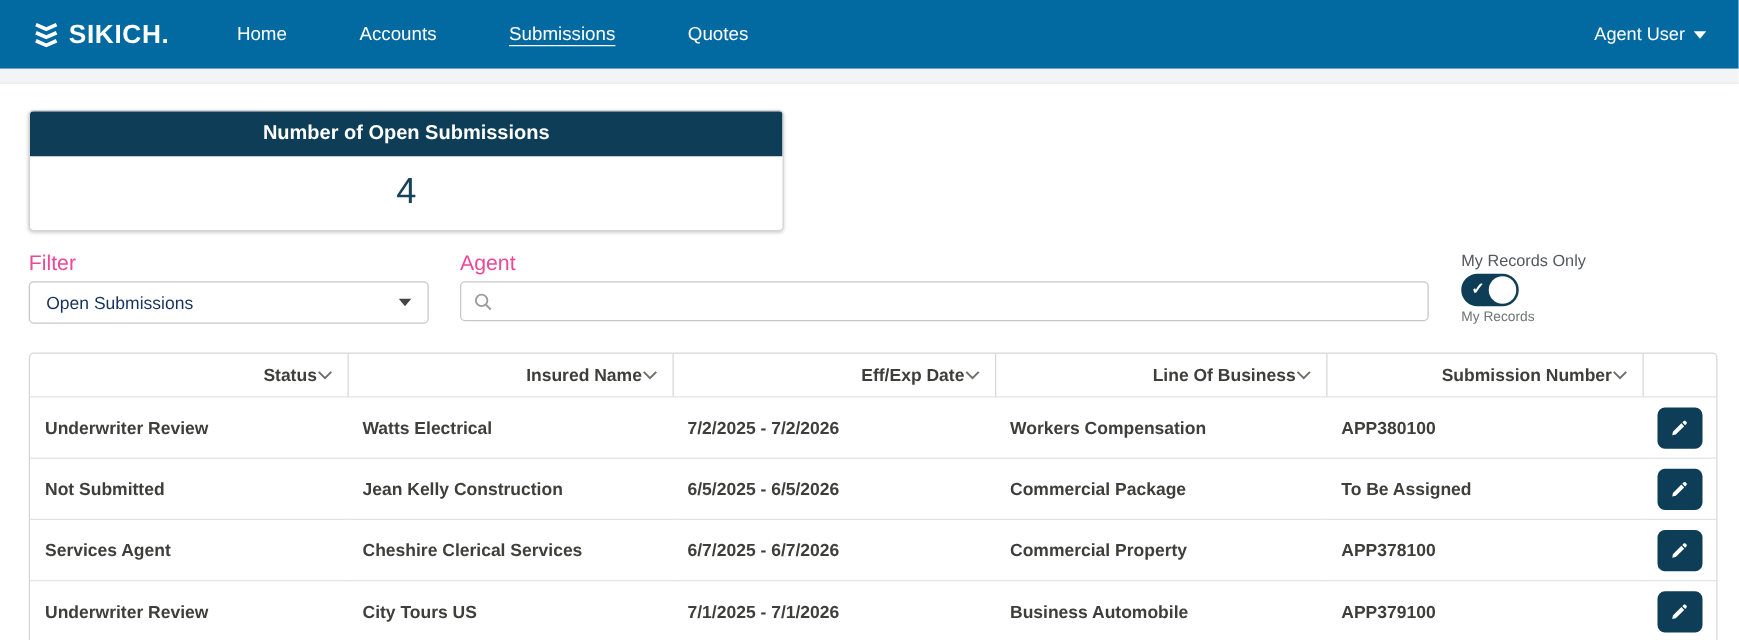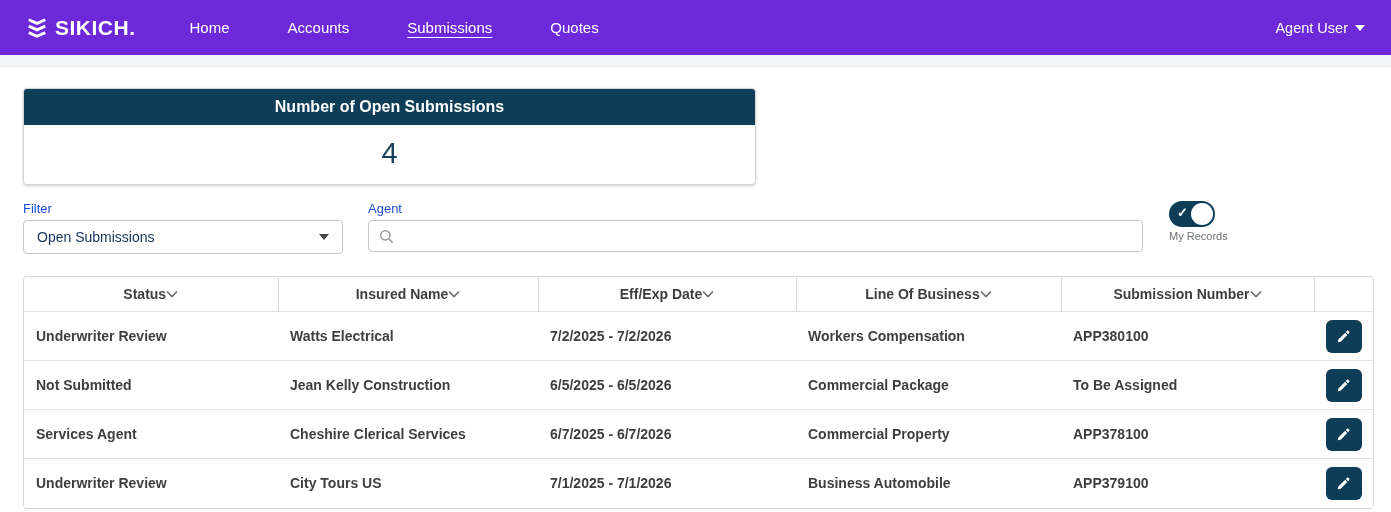--- a/index.html
+++ b/index.html
@@ -1,45 +1,45 @@
 <!DOCTYPE html>
 <html><head>
 <meta charset="utf-8">
 <style>
   * { margin:0; padding:0; box-sizing:border-box; }
   html,body { width:1391px; height:512px; background:#fff; overflow:hidden;
     font-family:"Liberation Sans", sans-serif; color:#3e3e3c; }
 
   
-  .navbar { height:55px; background:#6d28d9; display:flex; align-items:center;
+  .navbar { height:55px; background:#0369a1; display:flex; align-items:center;
     padding:0 26px; color:#fff; }
   .brand { display:flex; align-items:center; gap:7px; }
   .brand-mark { width:22px; height:24px; display:block; }
   .brand-text { font-size:21px; font-weight:bold; letter-spacing:.5px; color:#fff; }
   .nav-items { display:flex; align-items:center; margin-left:30px; gap:34px; }
   .nav-item { font-size:15px; color:#fff; cursor:pointer; white-space:nowrap;padding-left:24px; }
   .nav-item.active { text-decoration:underline; text-underline-offset:4px; }
   .nav-spacer { flex:1; }
   .user-menu { display:flex; align-items:center; gap:7px; font-size:14.5px; color:#fff; cursor:pointer; }
   .caret-down { width:0; height:0; border-left:5px solid transparent;
     border-right:5px solid transparent; border-top:6px solid currentColor; display:inline-block; }
 
   .sub-strip { height:12px; background:#f3f4f5; border-bottom:1px solid #ececec; }
 
   
   .cards { display:flex; gap:21px; margin:21px 17px 0 23px; }
-  .card { width:733px; border:1px solid #d4d4d4; border-radius:4px; overflow:hidden;
+  .card { width:604px; border:1px solid #d4d4d4; border-radius:4px; overflow:hidden;
     box-shadow:0 1px 3px rgba(0,0,0,.18); background:#fff; }
   .card-header { background:#0e3d58; color:#fff; font-weight:bold; font-size:16px;
     text-align:center; padding:9px 0; }
   .card-value { text-align:center; font-size:29px; color:#16425b; padding:12px 0 14px; }
 
   
   .controls { display:flex; margin:16px 17px 0 23px; align-items:flex-start; }
-  .ctl-label { font-size:13px; color:#1d4ed8; margin-bottom:4px; }
+  .ctl-label { font-size:17px; color:#ec4899; margin-bottom:4px; }
   .filter-block { width:320px; }
   .select-box { height:32px; border:1px solid #c9c7c5; border-radius:4px; background:#fff;
     display:flex; align-items:center; justify-content:space-between; padding:16px 13px;
     font-size:14px; color:#16325c; cursor:pointer; }
   .select-caret { color:#444; }
   .search-block { margin-left:25px; width:775px; }
   .search-box { height:32px; border:1px solid #c9c7c5; border-radius:4px; background:#fff;
     display:flex; align-items:center; padding:0 10px; }
   .search-box svg { flex:0 0 auto; }
   .search-input { border:none; outline:none; flex:1; height:100%; font-size:14px;
@@ -55,21 +55,21 @@
 
   
   .table-wrap { margin:22px 17px 0 23px; border:1px solid #d6d6d6; border-radius:4px;
     overflow:hidden; background:#fff; }
   table { width:100%; border-collapse:collapse; table-layout:fixed; }
   col.c-status{width:254px;} col.c-name{width:260px;} col.c-date{width:258px;}
   col.c-lob{width:265px;} col.c-sub{width:253px;} col.c-edit{width:59px;}
   thead th { text-align:left; font-size:14px; font-weight:bold; color:#3e3e3c;
     padding:9px 0 9px 12px; border-right:1px solid #d8d8d8; cursor:pointer; }
   thead th:last-child { border-right:none; }
-  .th-inner { display:flex; align-items:center; justify-content:center; padding-right:12px; }
+  .th-inner { display:flex; align-items:center; justify-content:flex-end; padding-right:12px; }
   .chev { stroke:#706e6b; stroke-width:1.6; fill:none; }
   tbody td { font-size:14px; color:#3e3e3c; padding:0 0 0 12px; height:49px;
     border-top:1px solid #e3e3e3; background:#fff;font-weight:bold; }
   .edit-cell { text-align:center; padding:0 !important; }
   .edit-btn { width:36px; height:33px; background:#0e3d58; border:none; border-radius:6px;
     cursor:pointer; display:inline-flex; align-items:center; justify-content:center; }
 </style>
 </head>
 <body>
 
@@ -115,20 +115,21 @@
     <div class="ctl-label">Agent</div>
     <div class="search-box">
       <svg width="15" height="15" viewBox="0 0 15 15">
         <circle cx="6.3" cy="6.3" r="4.6" fill="none" stroke="#9b9b9b" stroke-width="1.5"></circle>
         <line x1="9.8" y1="9.8" x2="13.6" y2="13.6" stroke="#9b9b9b" stroke-width="1.5"></line>
       </svg>
       <input class="search-input" type="text" placeholder="" style="">
     </div>
   </div>
   <div class="toggle-block">
+    <div class="toggle-label">My Records Only</div>
     <span class="toggle">
       <span class="toggle-check">✓</span>
       <span class="toggle-knob"></span>
     </span>
     <div class="toggle-sub">My Records</div>
   </div>
 </div>
 
 <div class="table-wrap">
   <table>

